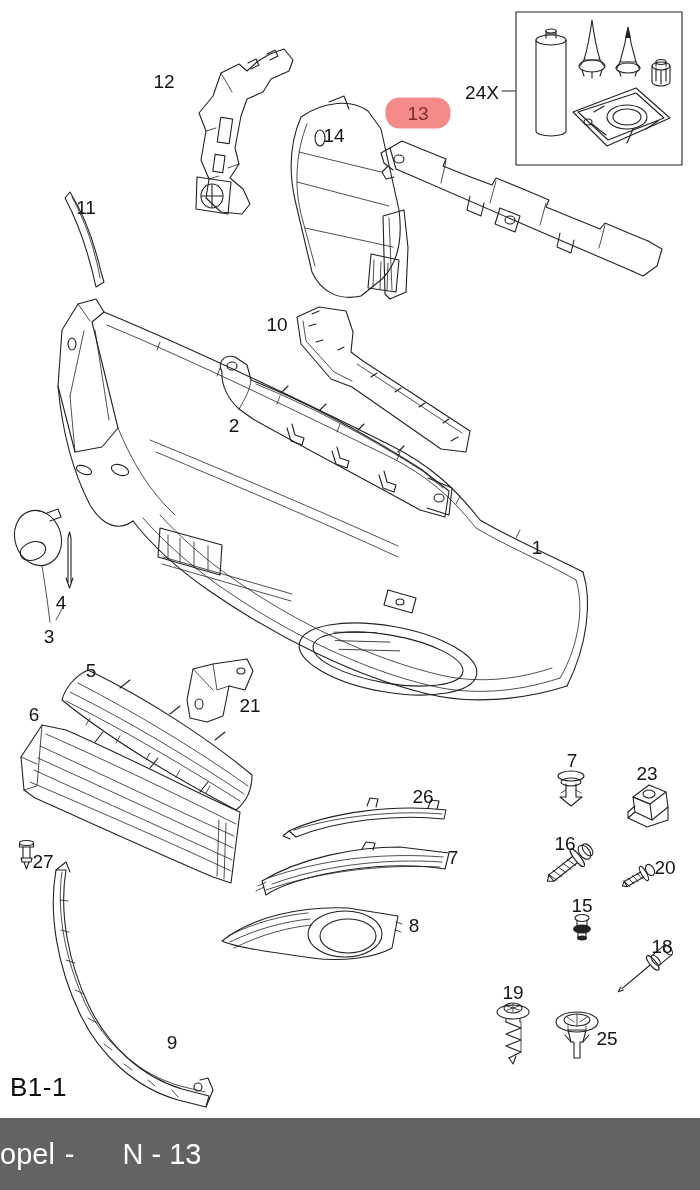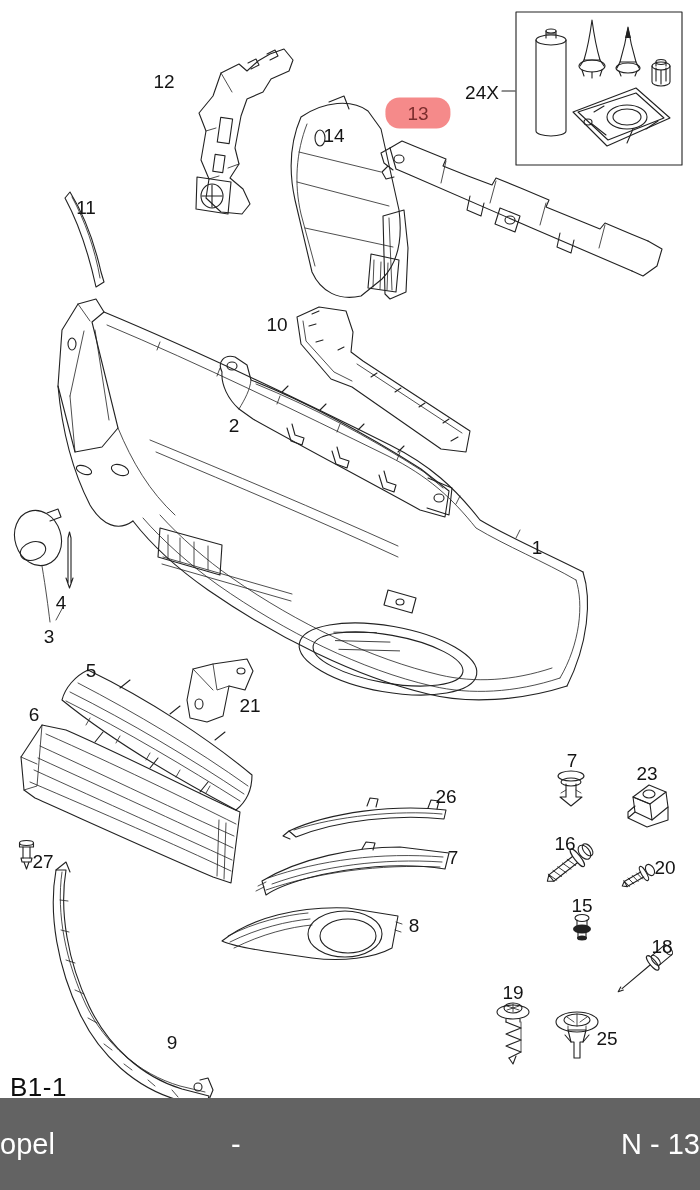--- a/index.html
+++ b/index.html
@@ -21,23 +21,23 @@
     background:var(--highlight-bg,#f58a8a);
     color:var(--highlight-text,#7c2d2d);
     padding:6px 22px;
     border-radius:14px;
   }
   .diagram-code{
     position:absolute;left:10px;top:1072px;
     font-size:26px;font-weight:400;color:#0d0d0d;letter-spacing:0.5px;
   }
   .footer{
-    position:absolute;left:0;bottom:0;width:700px;height:92px;
+    position:absolute;left:0;bottom:0;width:700px;height:72px;
     background:var(--footer-bg,#636363);
-    display:flex;align-items:center;justify-content:space-between;
+    display:flex;align-items:center;justify-content:flex-start;
     color:var(--footer-text,#fff);font-size:29px;
   }
   .footer .gap{display:inline-block;width:38px;}
   .footer span{white-space:pre;}
 </style>
 </head>
 <body>
 
 <div class="stage">
 
@@ -316,21 +316,21 @@
   <span class="part-label" style="left:582px;top:905px">15</span>
   <span class="part-label" style="left:565px;top:843px">16</span>
   <span class="part-label" style="left:572px;top:760px">7</span>
   <span class="part-label" style="left:662px;top:946px">18</span>
   <span class="part-label" style="left:513px;top:992px">19</span>
   <span class="part-label" style="left:665px;top:867px">20</span>
   <span class="part-label" style="left:250px;top:705px">21</span>
   <span class="part-label" style="left:43px;top:861px">27</span>
   <span class="part-label" style="left:647px;top:773px">23</span>
   <span class="part-label" style="left:607px;top:1038px">25</span>
-  <span class="part-label" style="left:446px;top:796px">26</span>
+  <span class="part-label" style="left:423px;top:796px">26</span>
 
   <span class="part-label" style="left:482px;top:92px">24X</span>
 
   <div class="diagram-code">B1-1</div>
 
   <div class="footer">
     <span>opel</span>
     <span style="margin:0 10px;">-</span>
     <span class="gap"></span>
     <span>N - 13</span>

